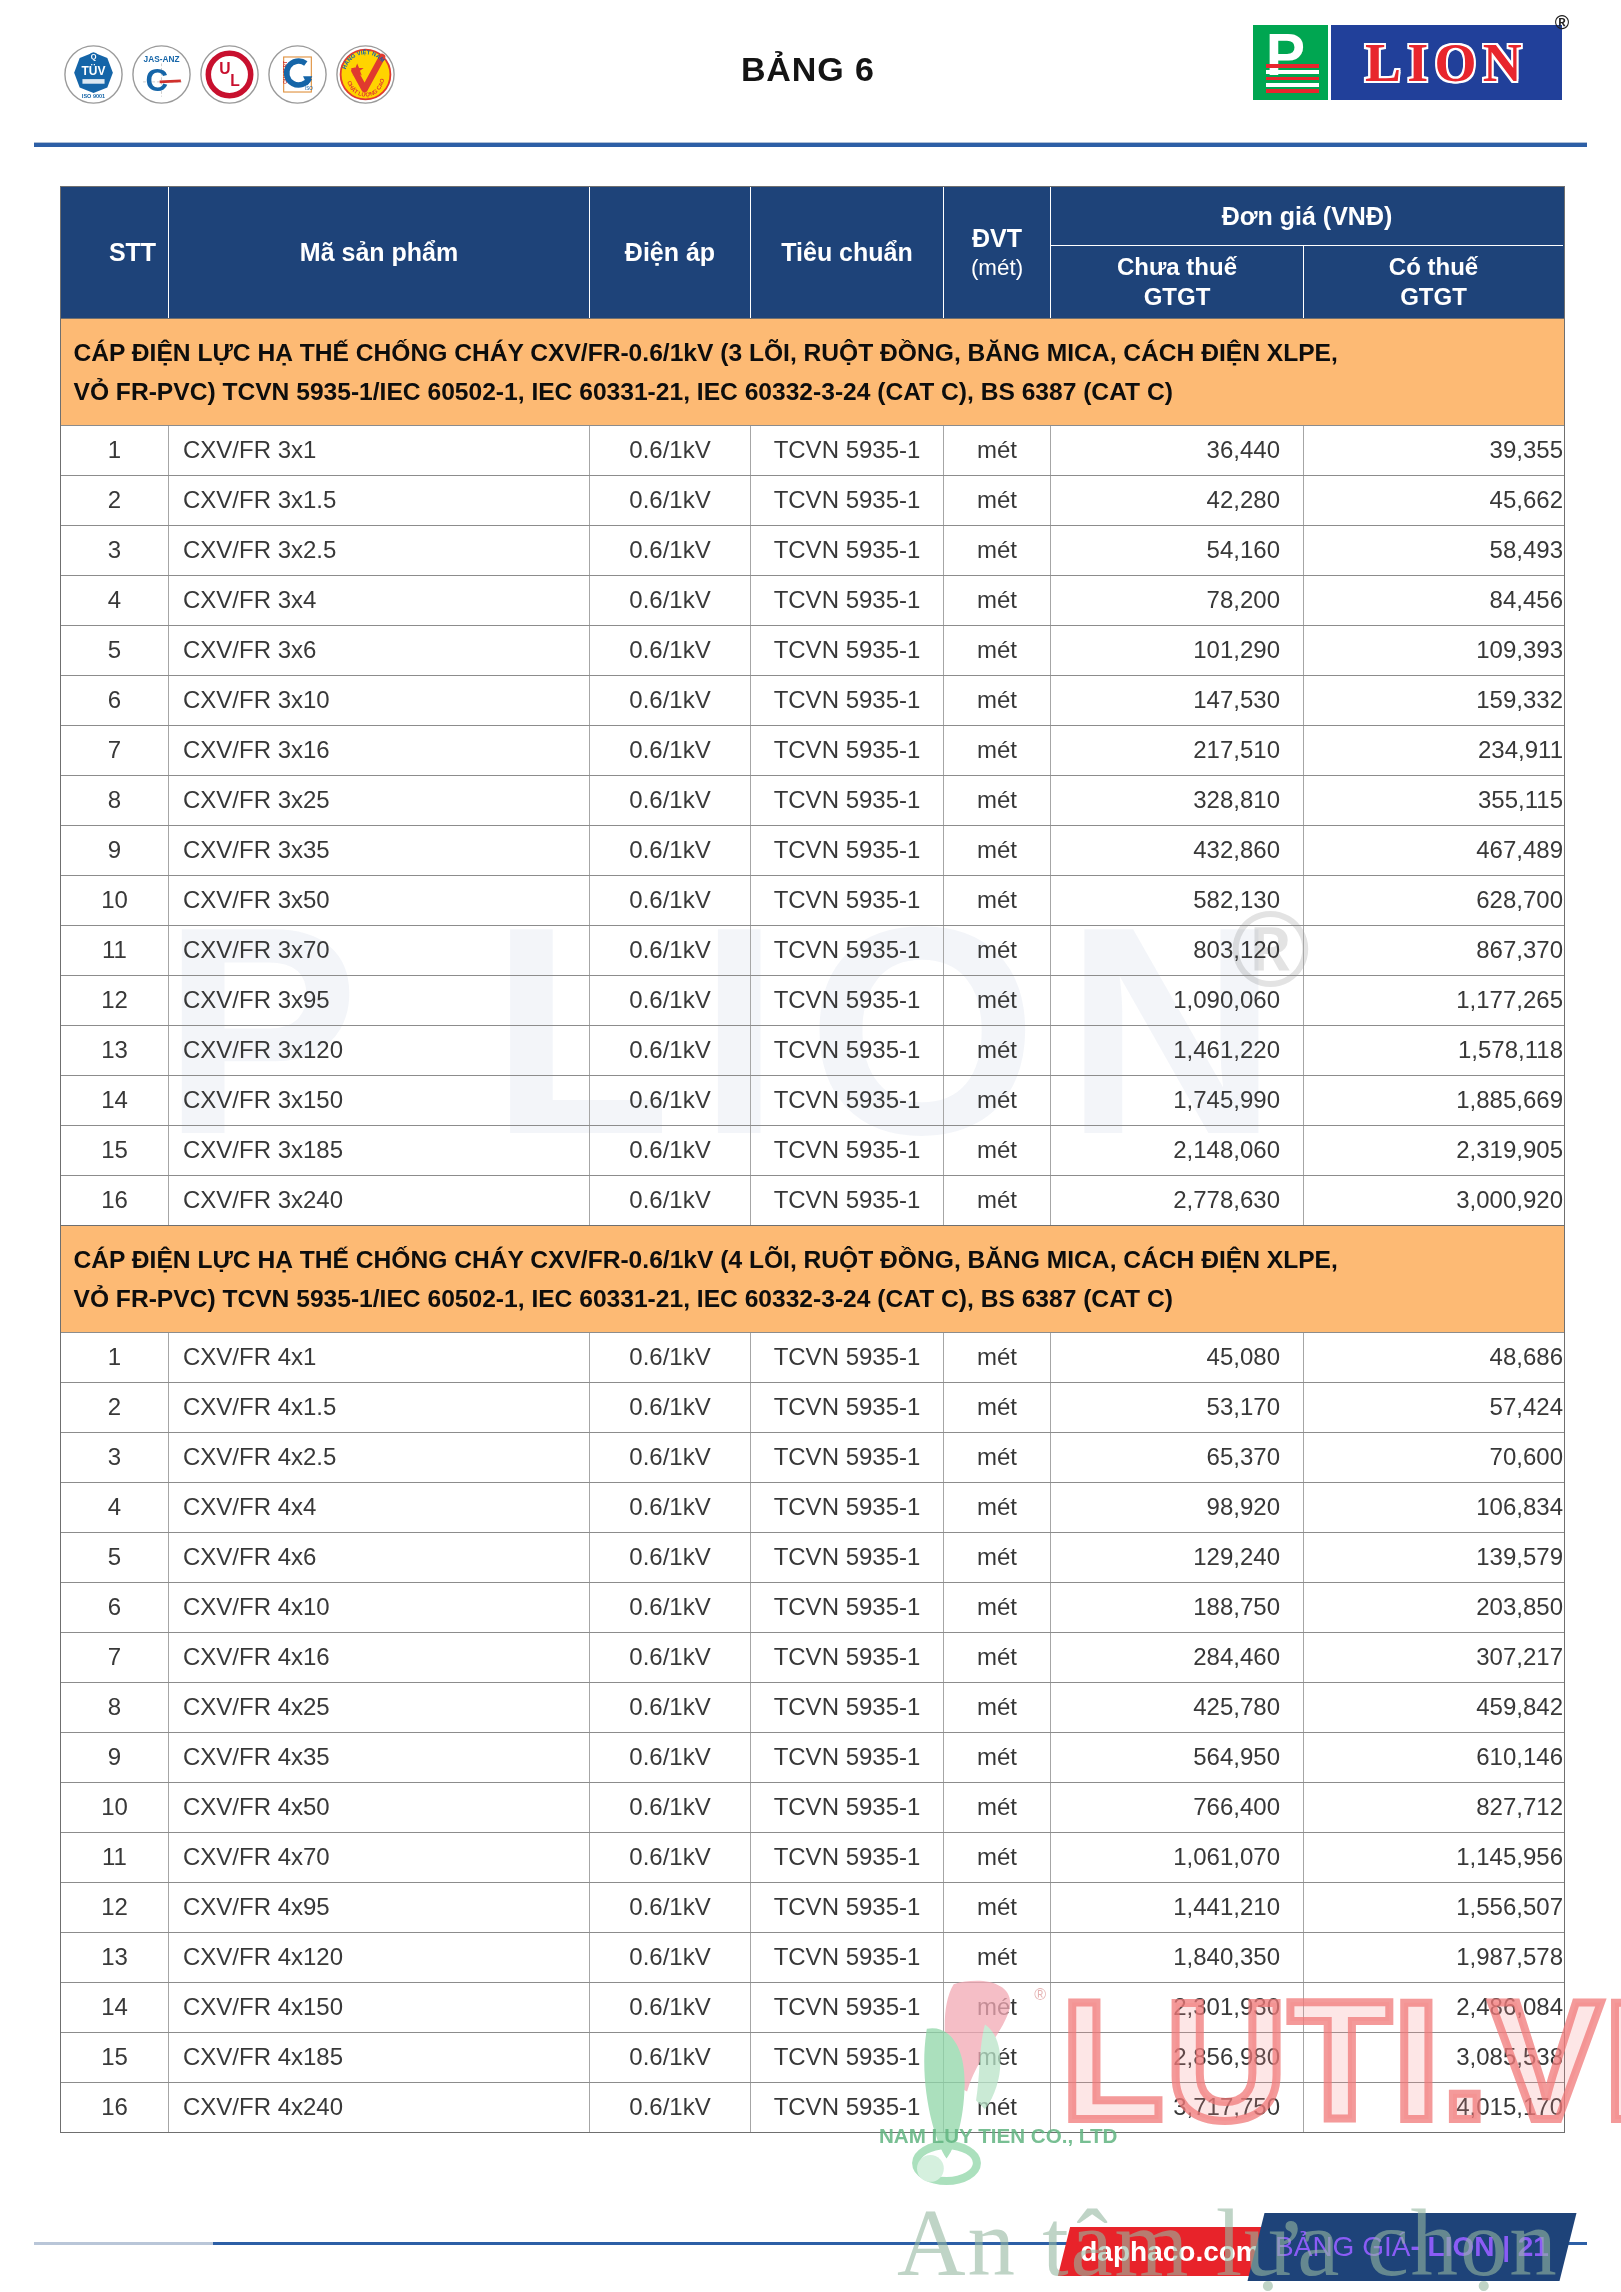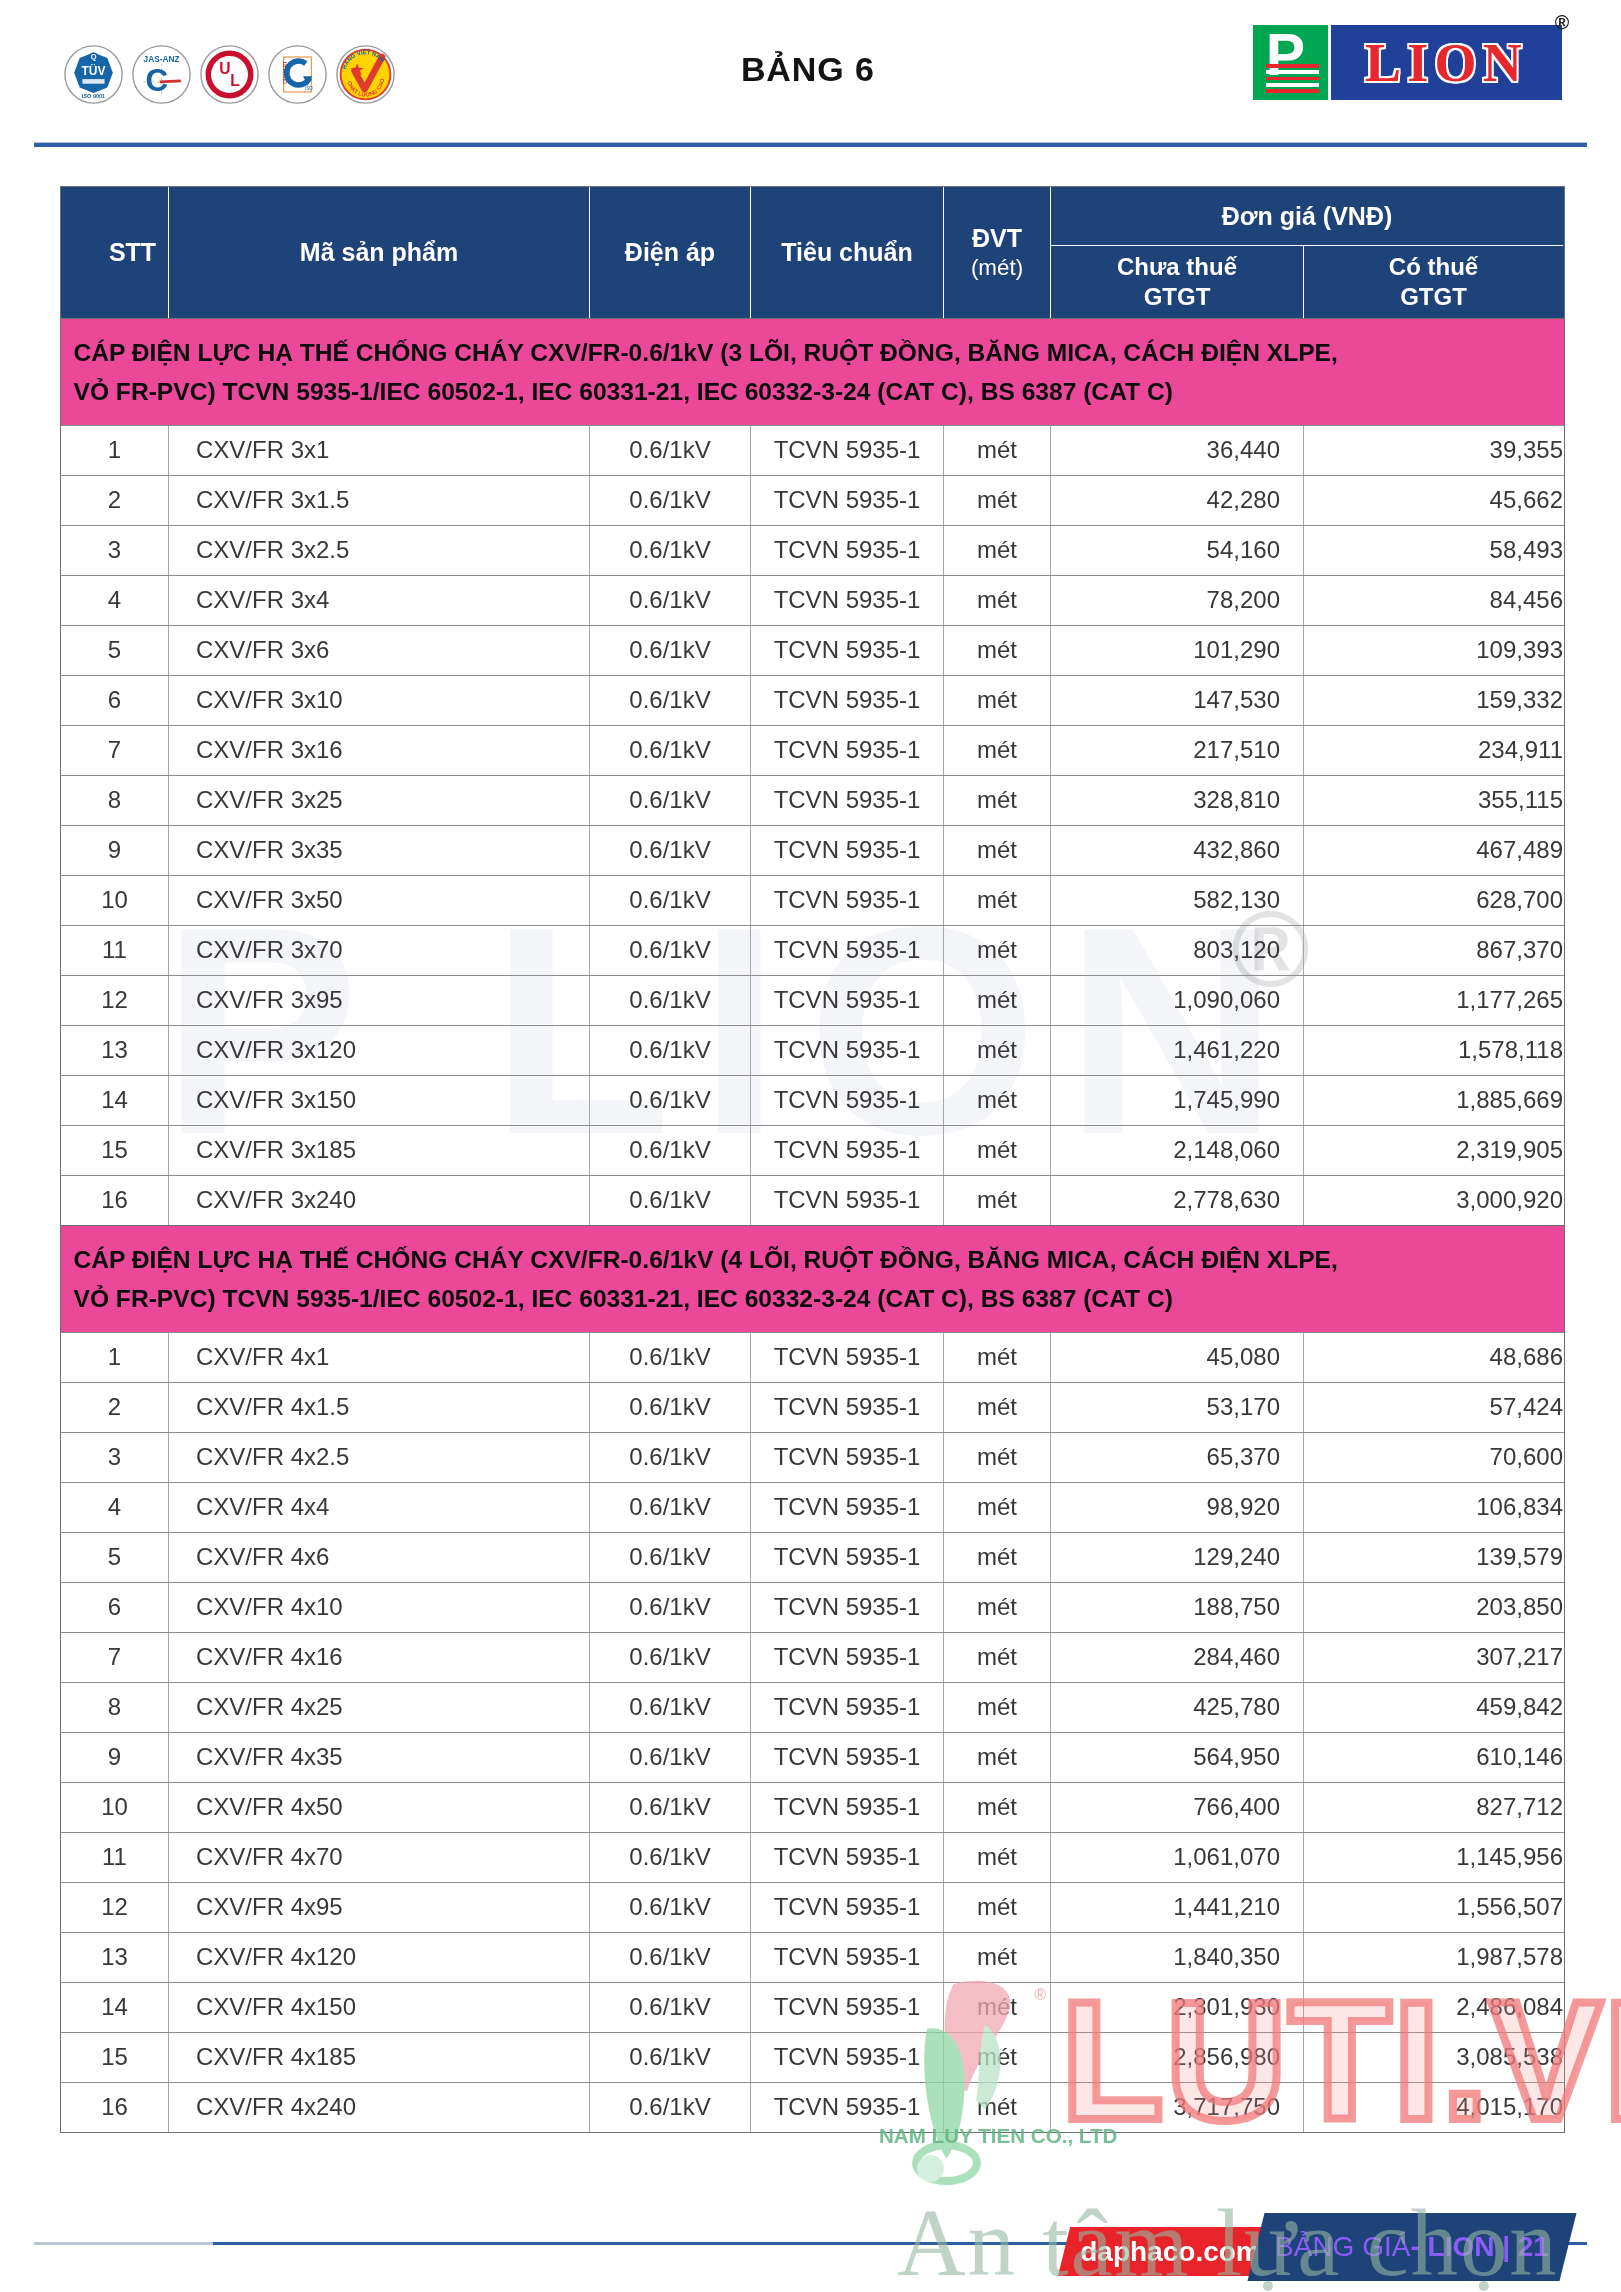--- a/index.html
+++ b/index.html
@@ -63,30 +63,30 @@
   .th{display:flex;align-items:center;justify-content:center;text-align:center;
       font-weight:700;font-size:25px;border-left:1.8px solid #ffffff;}
   .th.first{border-left:none;padding-left:36px;}
   .th.span2{grid-row:1/3;}
   .th .sub{font-weight:400;font-size:22.4px;}
   .th-stack{display:flex;flex-direction:column;align-items:center;justify-content:center;line-height:30px;}
   .th.group{grid-column:6/8;grid-row:1;border-bottom:1.8px solid #ffffff;}
   .th.subhead{grid-row:2;white-space:pre-line;line-height:30px;font-size:24px;}
   .section-title{
     min-height:95px;display:flex;flex-direction:column;justify-content:center;
-    padding:5.4px 12.5px;border-top:1.8px solid #6f6f6f;background:#ec4899;
+    padding:5.4px 12.5px;border-top:1.8px solid #6f6f6f;background:#fdba74;
   }
   .section-title div{
     font-weight:800;color:#0d0d0d;font-size:24.6px;line-height:39px;letter-spacing:0px;
   }
   .trow{height:49px;border-top:1.8px solid #8c8c8c;}
   .trow:first-of-type{border-top:none;}
   .td{display:flex;align-items:center;font-size:24px;border-left:0.9px solid #a6a6a6;}
   .td.c-stt{justify-content:center;border-left:none;}
-  .td.c-name{padding-left:27px;}
+  .td.c-name{padding-left:14px;}
   .td.c-volt,.td.c-std,.td.c-dvt{justify-content:center;}
   .td.c-p1{justify-content:flex-end;padding-right:23px;}
   .td.c-p2{justify-content:flex-end;}
   
   .wm-plant{position:absolute;left:900px;top:1975px;z-index:5;}
   .wm-company{
     position:absolute;left:879px;top:2124px;z-index:5;
     font-size:20.6px;font-weight:700;color:rgba(96,180,128,0.85);letter-spacing:0px;
   }
   .wm-luti{

